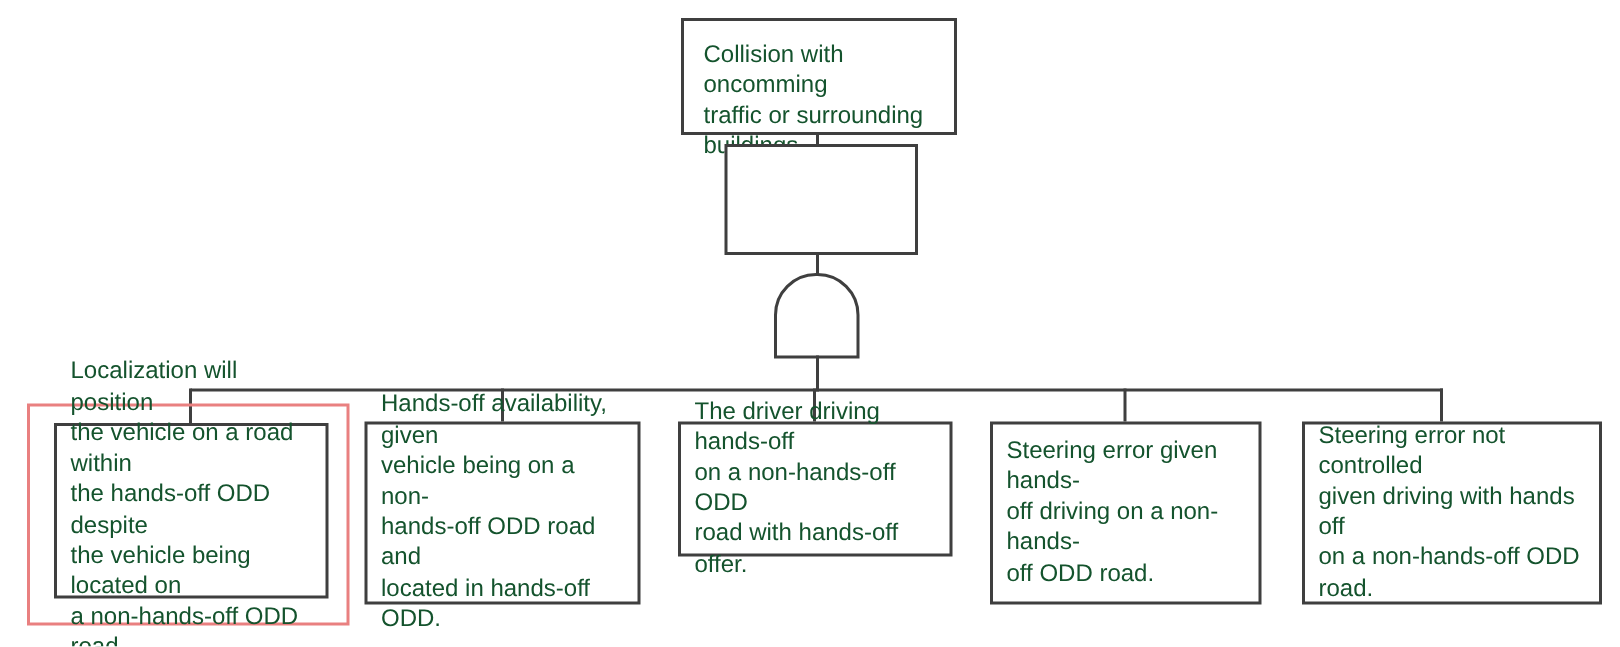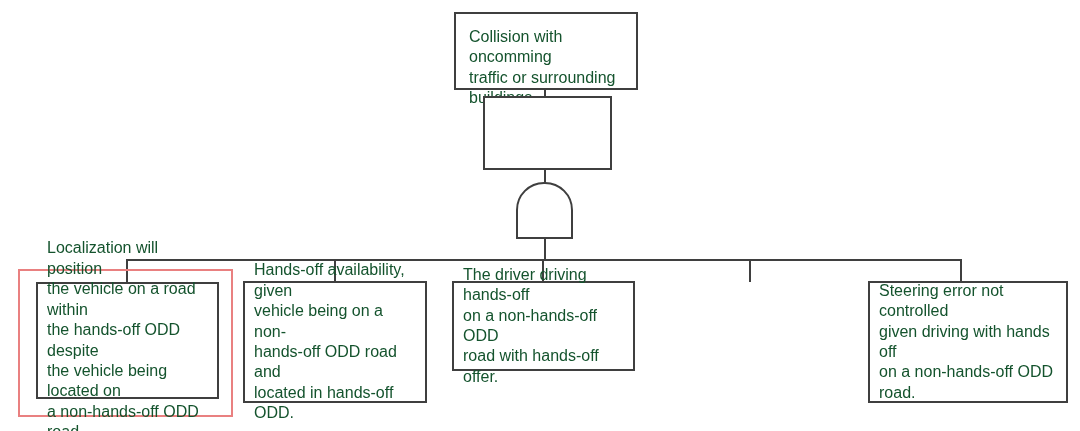--- a/index.html
+++ b/index.html
@@ -123,20 +123,25 @@
 hands-off ODD road and
 located in hands-off ODD.</span>
   </div>
 
   <div class="node basic-event be3">
     <span class="event-label">The driver driving hands-off
 on a non-hands-off ODD
 road with hands-off offer.</span>
   </div>
 
+  <div class="node basic-event be4">
+    <span class="event-label">Steering error given hands-
+off driving on a non-hands-
+off ODD road.</span>
+  </div>
 
   <div class="node basic-event be5">
     <span class="event-label">Steering error not controlled
 given driving with hands off
 on a non-hands-off ODD
 road.</span>
   </div>
 
 </div>
 

